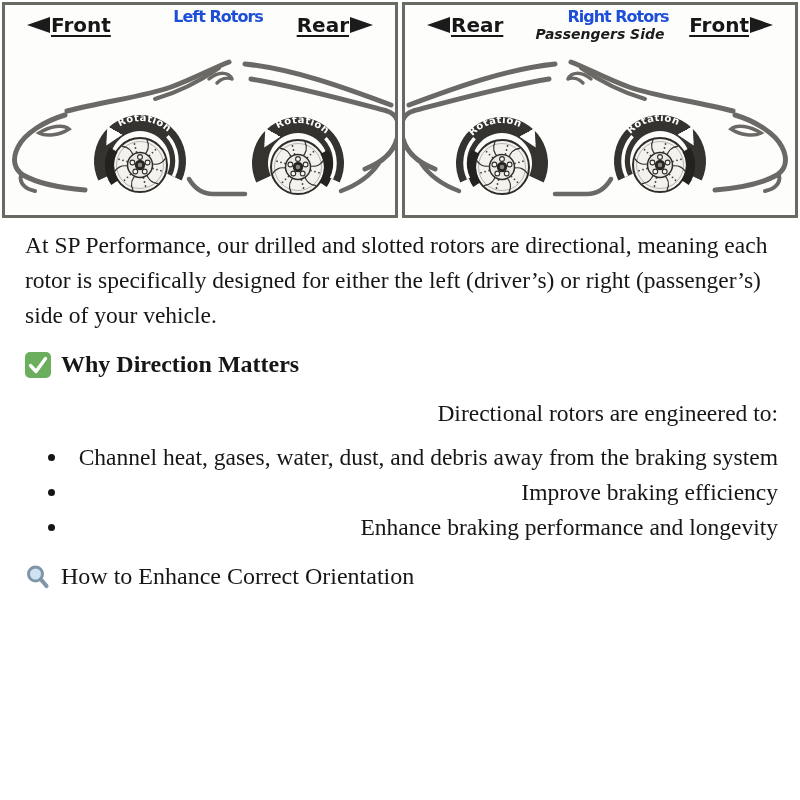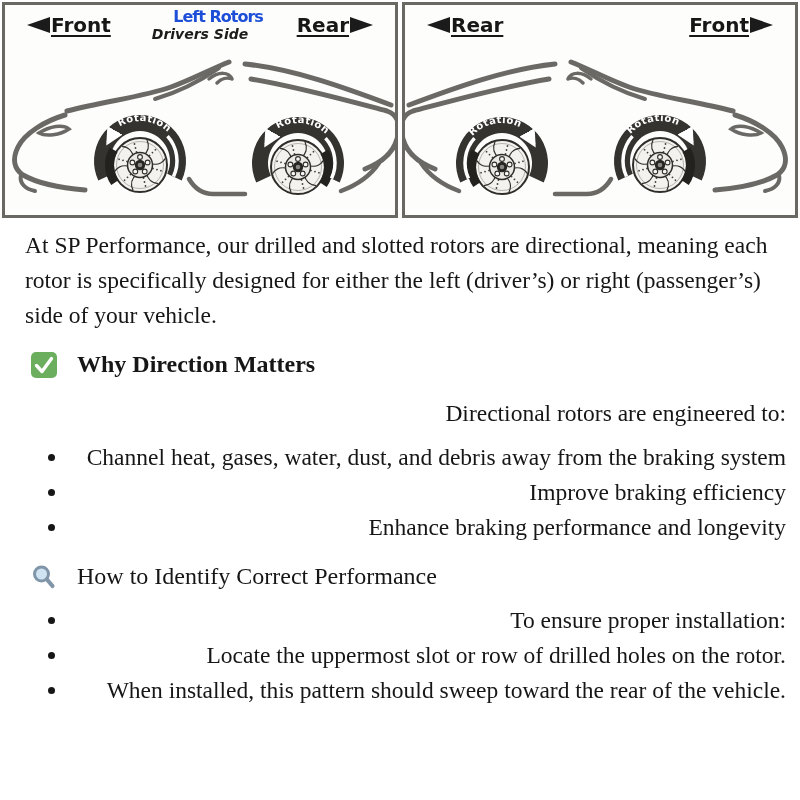--- a/index.html
+++ b/index.html
@@ -23,26 +23,26 @@
               color:#171717; text-decoration:underline; text-decoration-thickness:2px;
               text-underline-offset:3px; line-height:1; }
   .tri { width:0; height:0; border-top:8px solid transparent; border-bottom:8px solid transparent; }
   .tri-left  { border-right:23px solid #1b1b1b; }
   .tri-right { border-left:23px solid #1b1b1b; }
   .car-svg { position:absolute; left:0; bottom:2px; width:390px; height:158px; }
   .rot-text { font-family:"DejaVu Sans", sans-serif; font-weight:bold; font-size:10px;
               fill:#ffffff; letter-spacing:0.5px; }
 
   
-  .content { padding:0 14px 0 25px; font-size:23.5px; line-height:35px; }
+  .content { padding:0 22px 0 25px; font-size:23.5px; line-height:35px; }
   .content p { margin:0; }
   .intro { margin-top:10px !important; }
   .lead { margin-top:14px !important;text-align:right; }
-  .sec-heading { display:flex; align-items:center; gap:20px; font-size:24px;
-                 margin:14px 0 0 6px; line-height:35px; font-weight:normal; }
+  .sec-heading { display:flex; align-items:center; gap:10px; font-size:24px;
+                 margin:14px 0 0 0; line-height:35px; font-weight:normal; }
   .sec-heading.bold { font-weight:bold; }
   .emoji { flex:0 0 auto; display:inline-flex; align-items:center; justify-content:center; }
   .check-box { width:26px; height:26px; border-radius:5px; background:#6aae5e; }
   ul.blist { margin:9px 0 0 0; padding:0 0 0 44px;text-align:right; }
   ul.blist li { margin:0; padding-left:2px; }
 </style>
 </head>
 <body>
 
 <svg width="0" height="0" style="position:absolute" aria-hidden="true">
@@ -138,21 +138,20 @@
 
   <div class="diagram-row">
 
     <figure class="panel">
       <div class="dir-label at-left">
         <span class="tri tri-left"></span>
         <span class="dir-text">Front</span>
       </div>
       <div class="panel-titles">
         <div class="panel-title">Left Rotors</div>
-        <div class="panel-subtitle">Drivers Side</div>
       </div>
       <div class="dir-label at-right">
         <span class="dir-text">Rear</span>
         <span class="tri tri-right"></span>
       </div>
       <svg class="car-svg" viewBox="0 0 390 158">
         <use href="#carBody"></use>
         <g transform="translate(135,106)">
           <path d="M -32,-18.5 A 37 37 0 0 1 -24.8,-27.5" stroke="#fff" stroke-width="3.5" fill="none" marker-start="url(#aw)"></path>
           <path d="M 27.5,-24.8 A 37 37 0 0 1 33.5,15.6" stroke="#fff" stroke-width="3.5" fill="none"></path>
@@ -165,20 +164,24 @@
           <path id="tpL2" d="M -24.6,-31.5 A 40 40 0 0 1 32.8,-22.9" fill="none"></path>
           <text class="rot-text"><textPath href="#tpL2" startOffset="5">Rotation</textPath></text>
         </g>
       </svg>
     </figure>
 
     <figure class="panel">
       <div class="dir-label at-left">
         <span class="tri tri-left"></span>
         <span class="dir-text">Rear</span>
+      </div>
+      <div class="panel-titles">
+        <div class="panel-title">Right Rotors</div>
+        <div class="panel-subtitle">Passengers Side</div>
       </div>
       <div class="dir-label at-right">
         <span class="dir-text">Front</span>
         <span class="tri tri-right"></span>
       </div>
       <svg class="car-svg" viewBox="0 0 390 158">
         <use href="#carBody" transform="translate(390,0) scale(-1,1)"></use>
         <g transform="translate(97,108)">
           <path d="M 32,-18.5 A 37 37 0 0 0 24.8,-27.5" stroke="#fff" stroke-width="3.5" fill="none" marker-start="url(#aw)"></path>
           <path d="M -27.5,-24.8 A 37 37 0 0 0 -33.5,15.6" stroke="#fff" stroke-width="3.5" fill="none"></path>
@@ -216,23 +219,18 @@
       <li>Enhance braking performance and longevity</li>
     </ul>
 
     <h2 class="sec-heading">
       <span class="emoji">
         <svg width="26" height="26" viewBox="0 0 26 26">
           <circle cx="10.5" cy="10" r="7" fill="#cfe3f2" stroke="#8096a8" stroke-width="3"></circle>
           <line x1="16" y1="15.5" x2="21.5" y2="22" stroke="#8096a8" stroke-width="4.2" stroke-linecap="round"></line>
         </svg>
       </span>
-      <span>How to Identify Correct Performance</span>
+      <span>How to Enhance Correct Orientation</span>
     </h2>
 
-    <ul class="blist">
-      <li>To ensure proper installation:</li>
-      <li>Locate the uppermost slot or row of drilled holes on the rotor.</li>
-      <li>When installed, this pattern should sweep toward the rear of the vehicle.</li>
-    </ul>
 
   </article>
 </div>
 
 </body></html>

